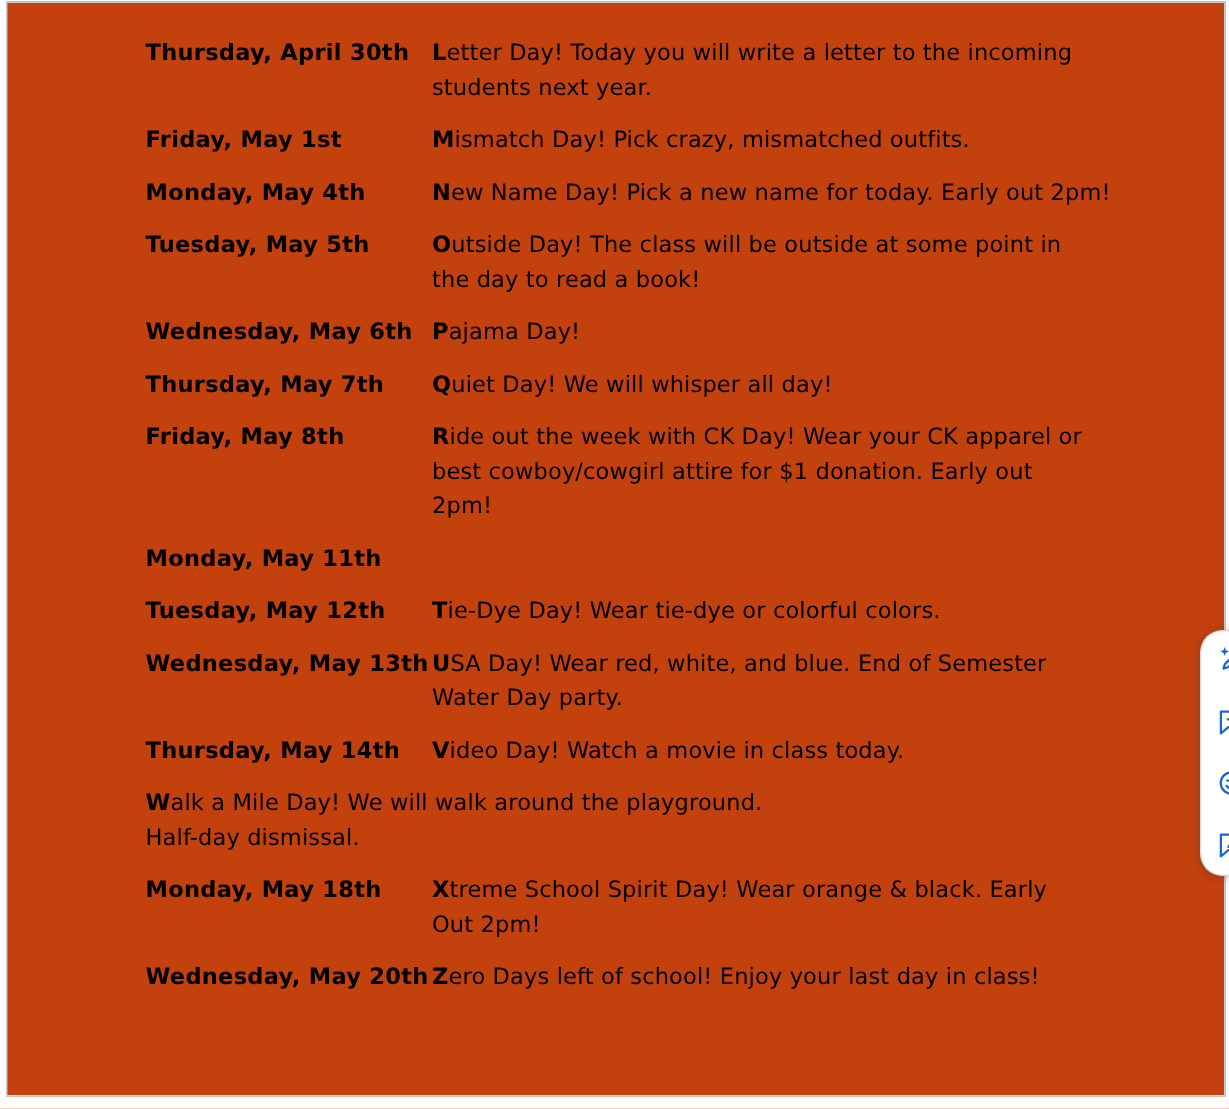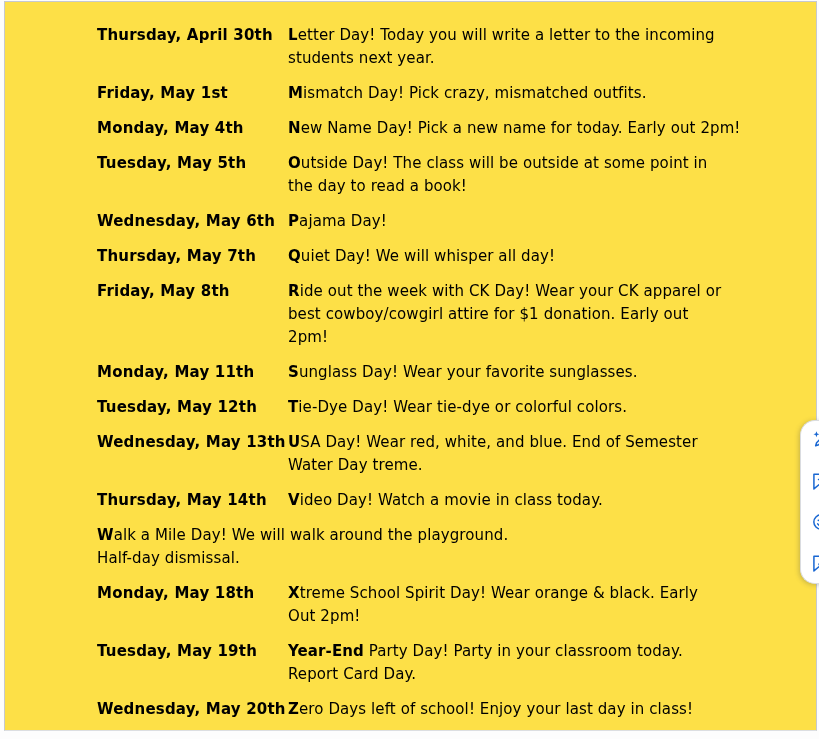--- a/index.html
+++ b/index.html
@@ -6,21 +6,21 @@
   html, body {
     width: 819px; height: 739px;
     overflow: hidden;
     background: #fdfdfd;
     font-family: "DejaVu Sans", sans-serif;
   }
   .page {
     position: absolute;
     left: 4px; top: 1px;
     width: 813px; height: 730px;
-    background: #fde047;
+    background: #c2410c;
     border: 1px solid #c6c9ce;
     border-bottom-color: #dcdee1;
   }
   .content {
     position: absolute;
     left: 92px; top: 22px;
     width: 660px;
     color: #000;
   }
   .row {
@@ -111,55 +111,49 @@
 
     <div class="row">
       <div class="date">Friday, May 8th</div>
       <div class="desc"><span class="lead">R</span><span>ide out the week with CK Day! Wear your CK apparel or
 best cowboy/cowgirl attire </span><span class="wavy">for $1 donation</span><span>. Early out
 2pm!</span></div>
     </div>
 
     <div class="row">
       <div class="date">Monday, May 11th</div>
-      <div class="desc"><span class="lead">S</span><span>unglass Day! Wear your favorite sunglasses.</span></div>
     </div>
 
     <div class="row">
       <div class="date">Tuesday, May 12th</div>
       <div class="desc"><span class="lead">T</span><span>ie-Dye Day! Wear tie-dye or colorful colors.</span></div>
     </div>
 
     <div class="row">
       <div class="date">Wednesday, May 13th</div>
       <div class="desc"><span class="lead">U</span><span>SA Day! Wear red, white, and blue. End of Semester
-Water Day treme.</span></div>
+Water Day party.</span></div>
     </div>
 
     <div class="row">
       <div class="date">Thursday, May 14th</div>
       <div class="desc"><span class="lead">V</span><span>ideo Day! Watch a movie in class today.</span></div>
     </div>
 
     <div class="row">
       <div class="desc"><span class="lead">W</span><span>alk a Mile Day! We will walk around the playground.
 Half-day dismissal.</span></div>
     </div>
 
     <div class="row">
       <div class="date">Monday, May 18th</div>
       <div class="desc"><span class="lead">X</span><span>treme School Spirit Day! Wear orange &amp; black. Early
 Out 2pm!</span></div>
     </div>
 
-    <div class="row">
-      <div class="date">Tuesday, May 19th</div>
-      <div class="desc"><span class="lead">Year-End</span><span> Party Day! Party in your classroom today.
-Report Card Day.</span></div>
-    </div>
 
     <div class="row">
       <div class="date">Wednesday, May 20th</div>
       <div class="desc"><span class="lead">Z</span><span>ero Days left of school! Enjoy your last day in class!</span></div>
     </div>
 
   </div>
 </div>
 
 <div class="action-bar">

